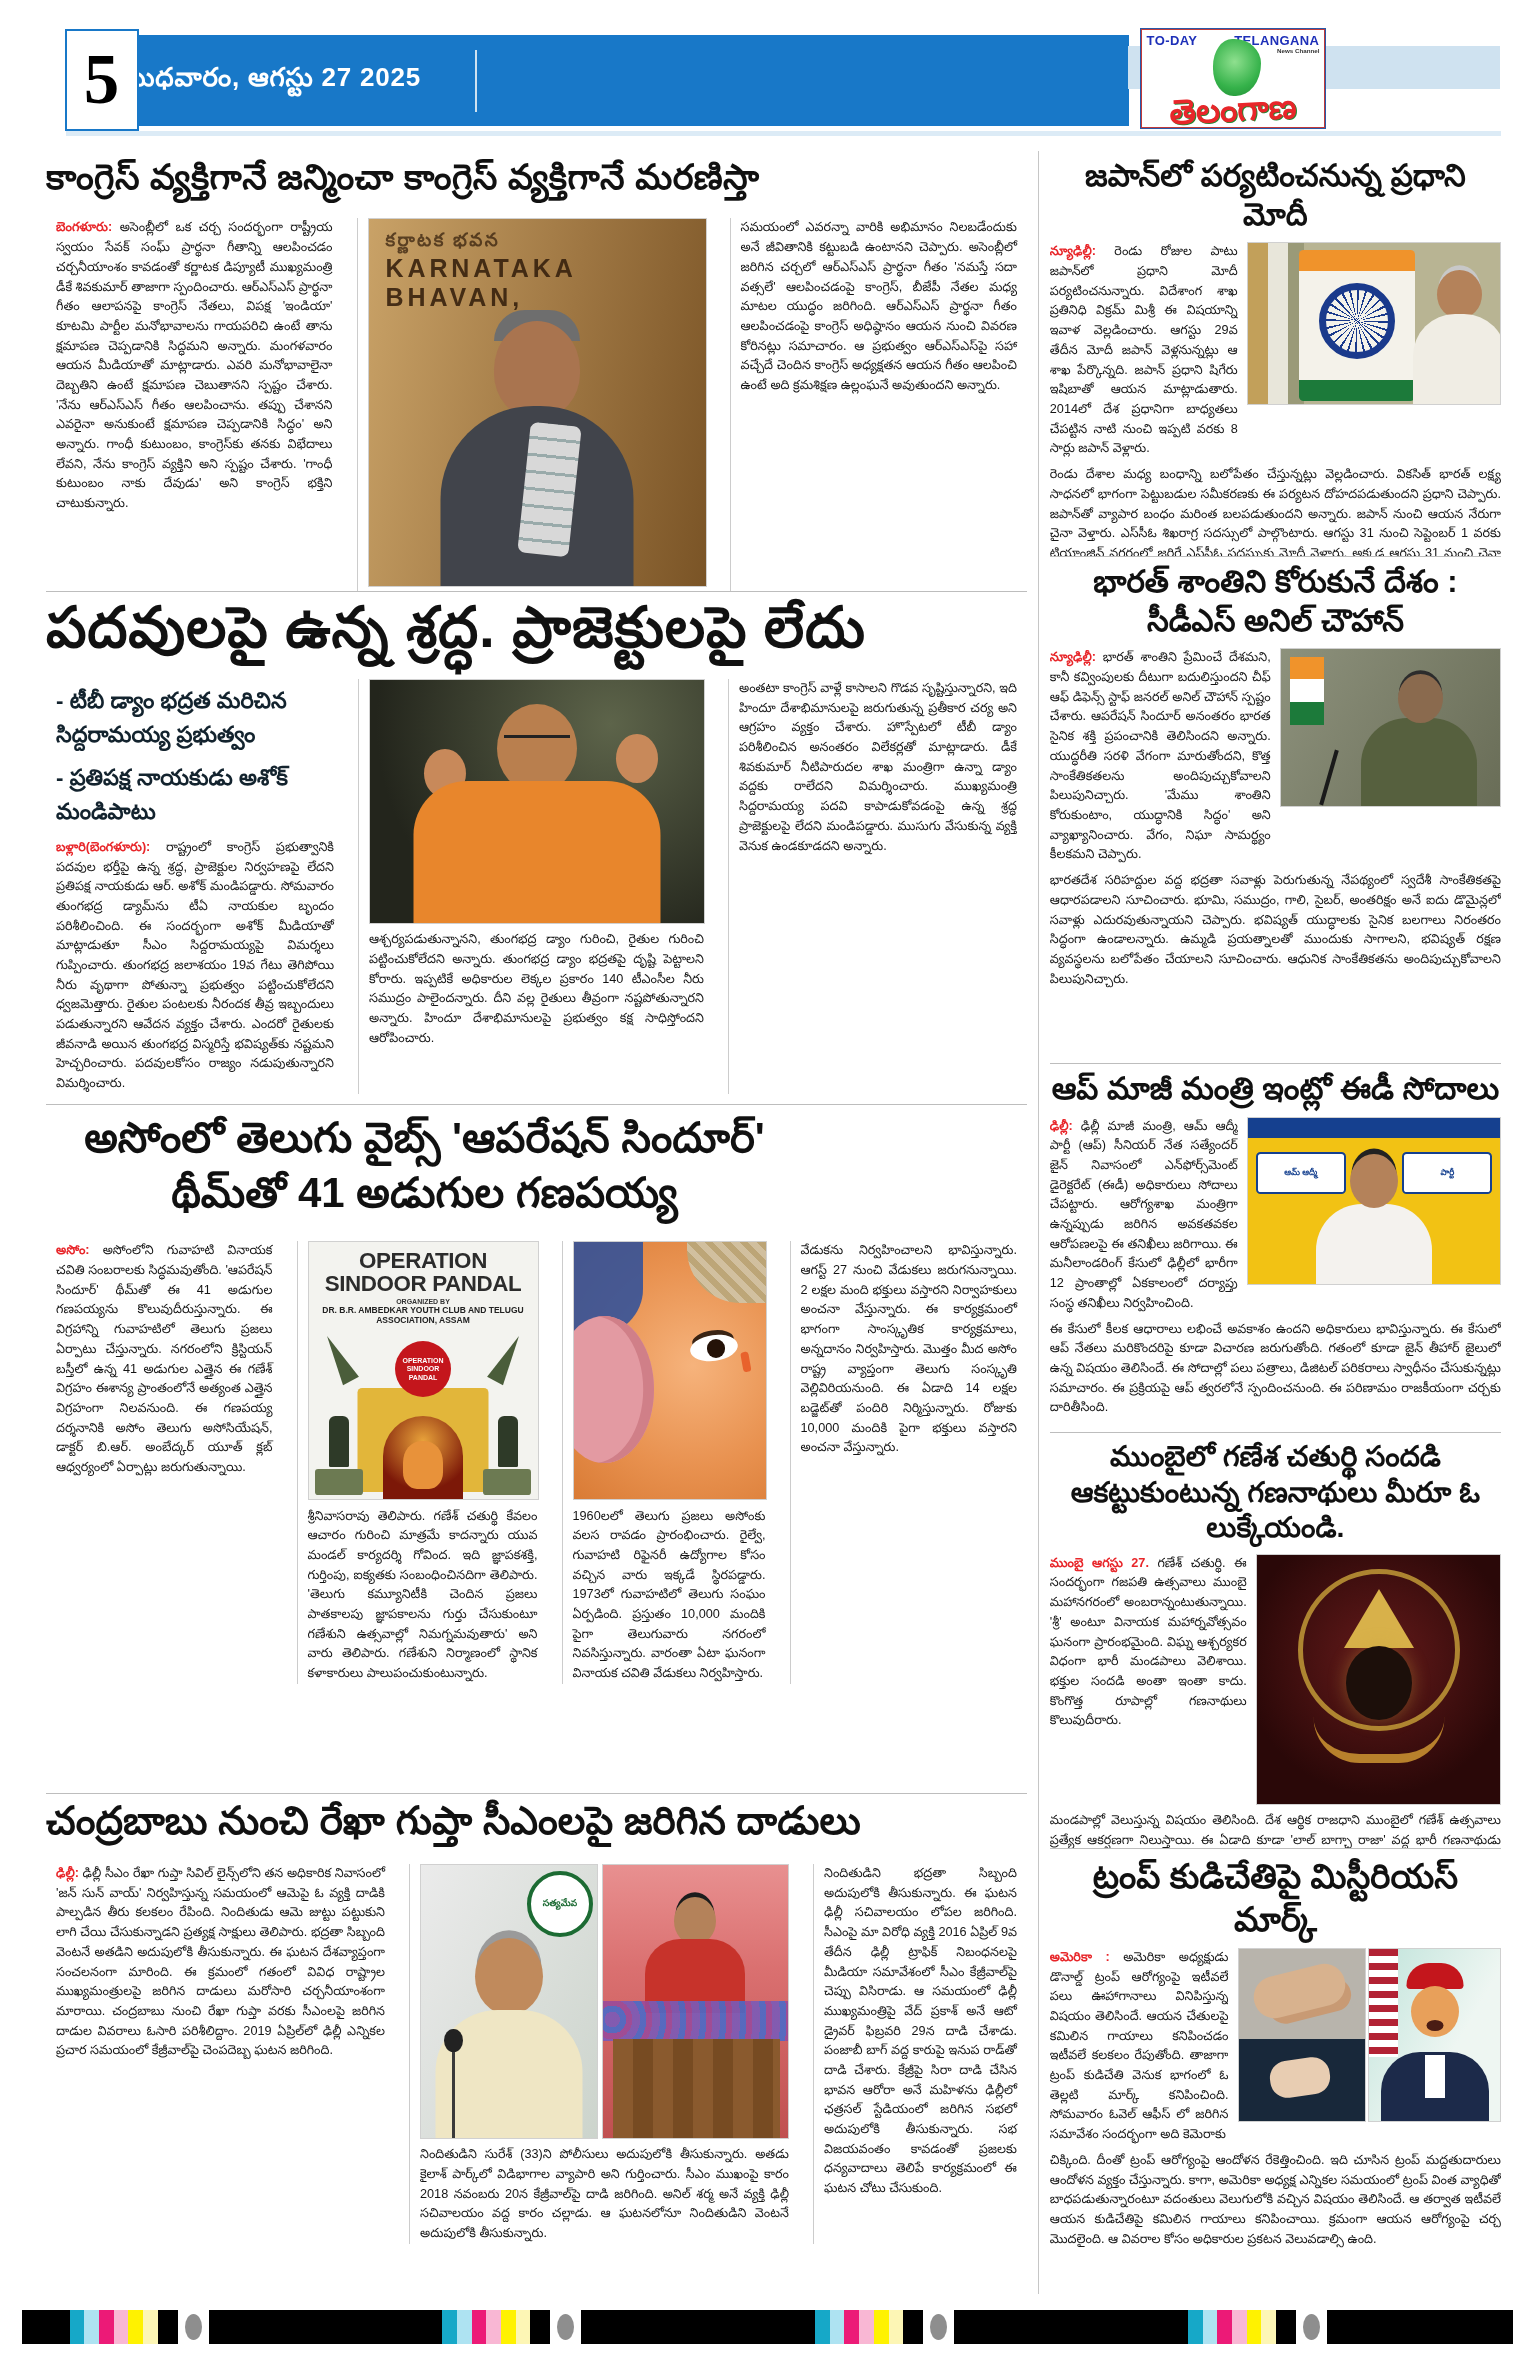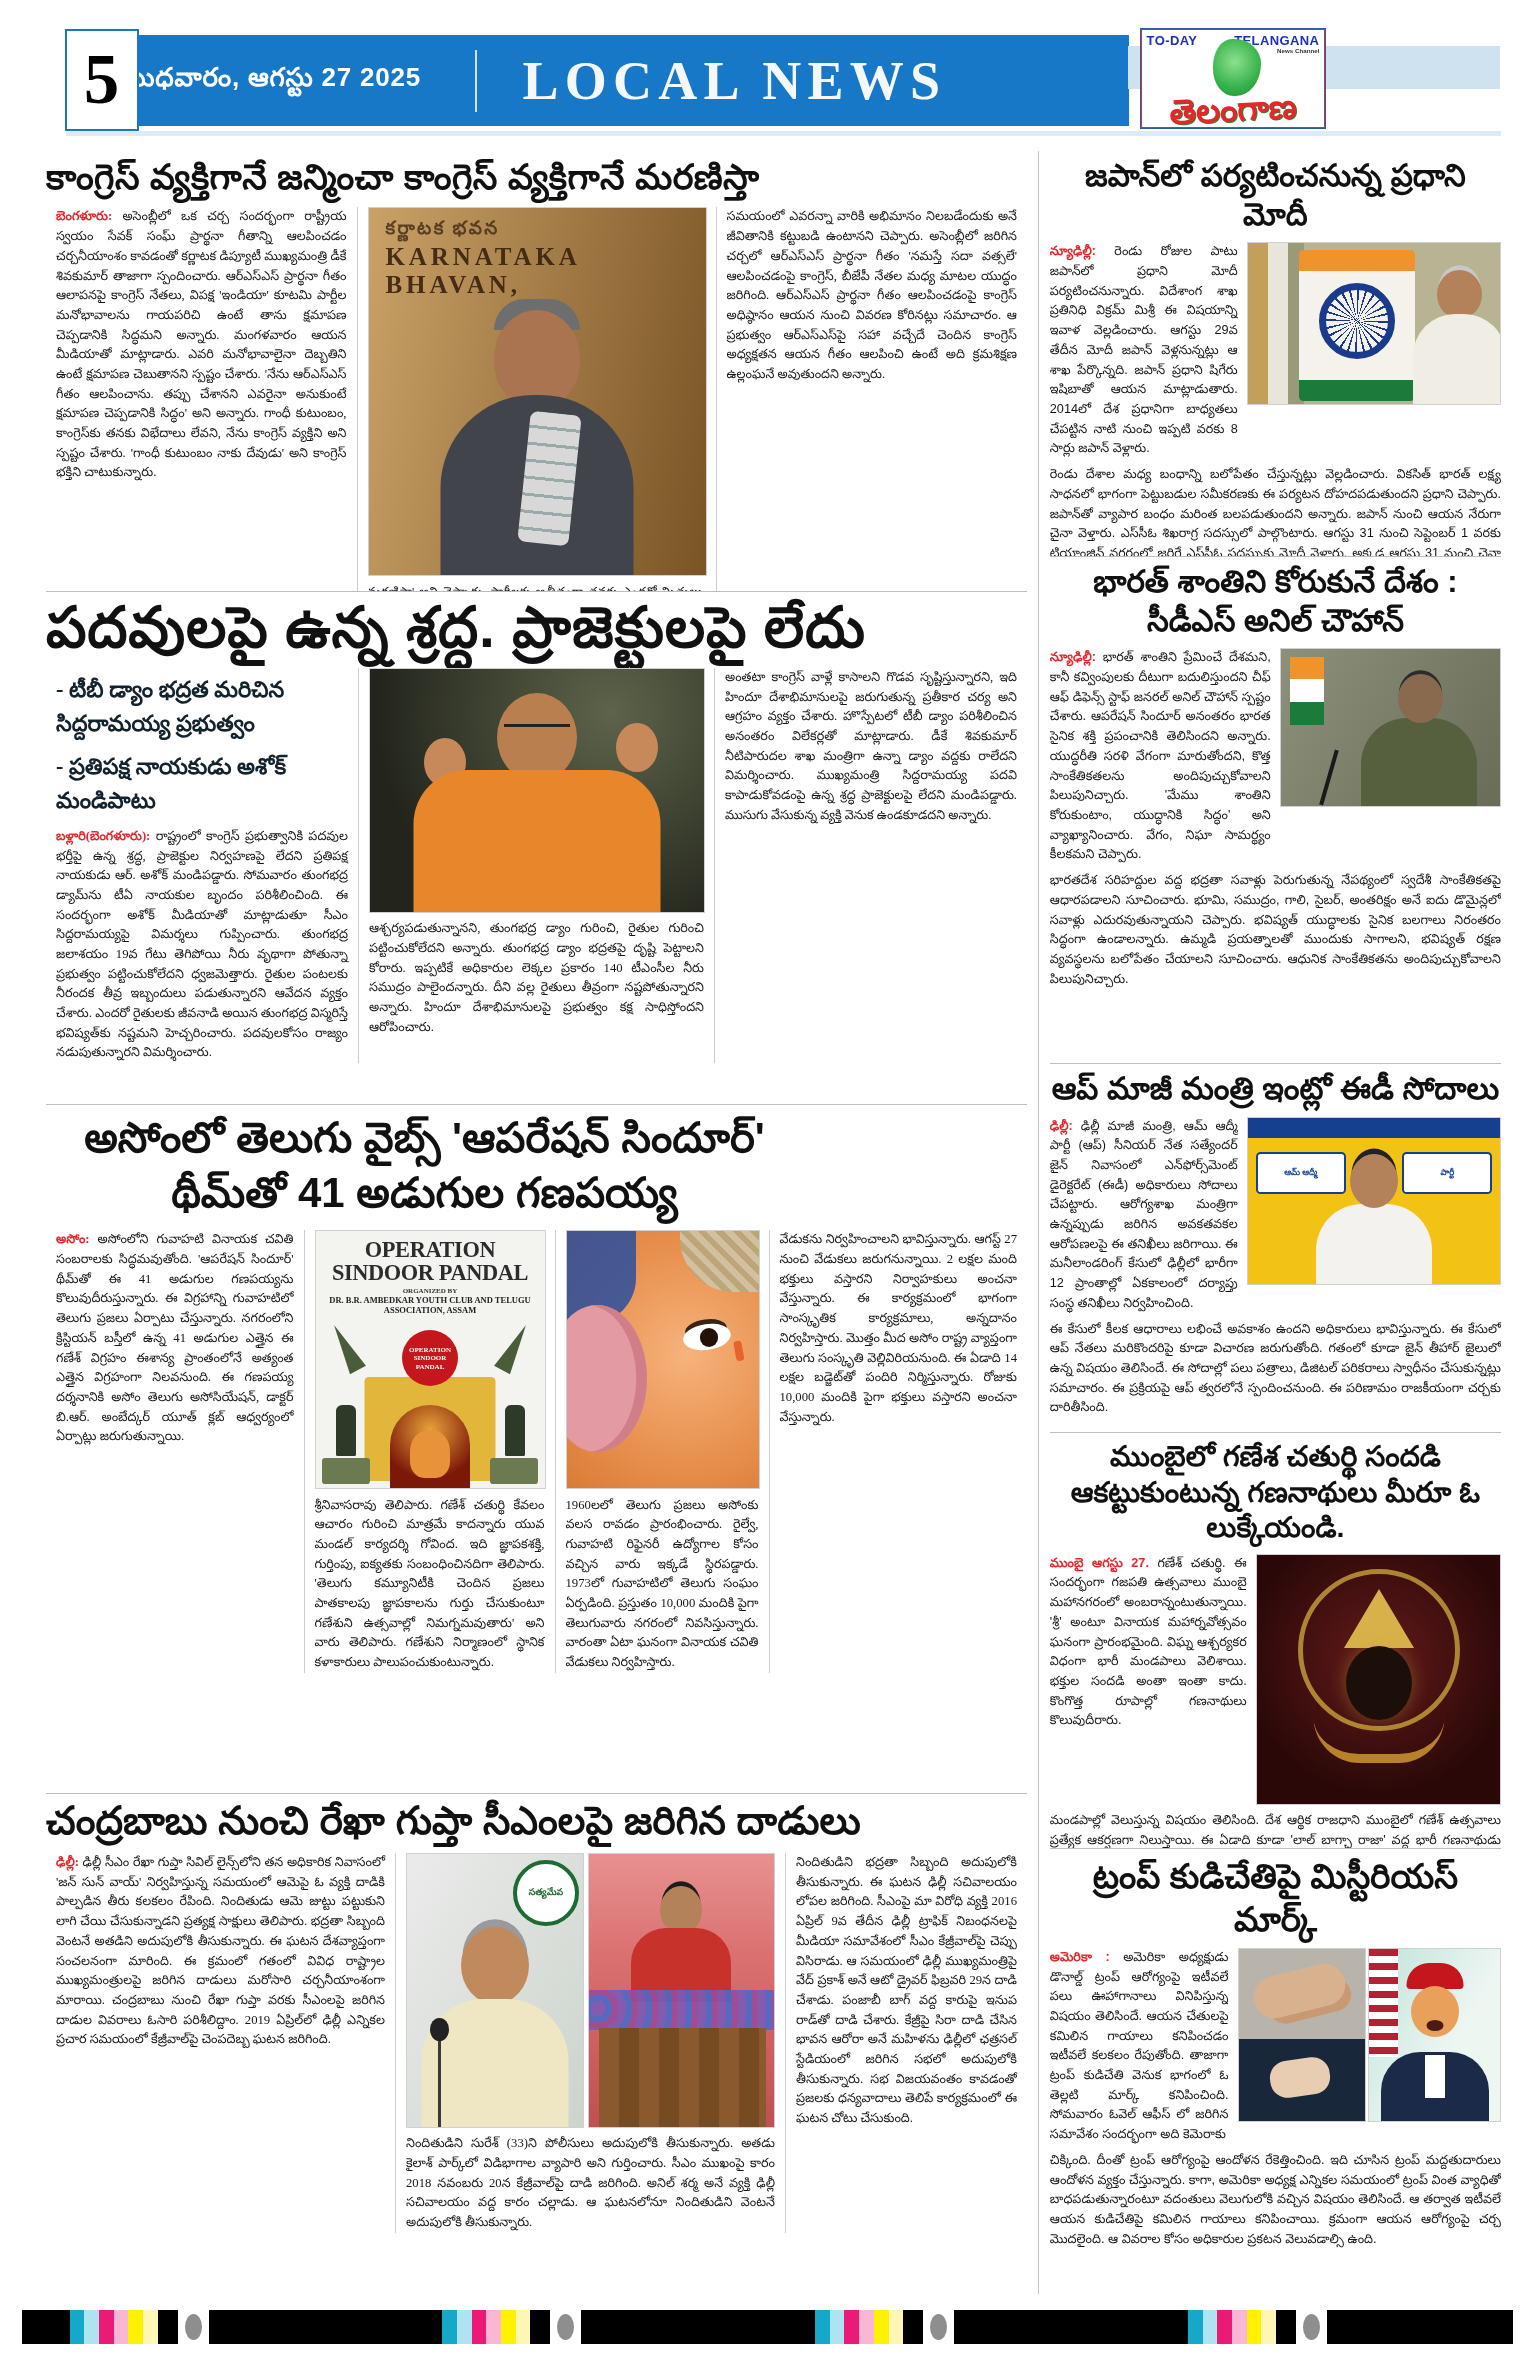--- a/index.html
+++ b/index.html
@@ -21,21 +21,21 @@
   .logo-script { position:absolute; left:6.2px; bottom:1.5px; width:170px; text-align:center; color:#e8262a; font-weight:900; font-size:34px; line-height:1; transform:rotate(-3deg); text-shadow:0.8px 0.8px 0 #1e8a33; }
   .header-underline { position:absolute; left:66px; top:131px; width:1435px; height:5.4px; background:#dcebf6; }
 
   
   .left-col { position:absolute; left:46px; top:151px; width:981px; }
   .right-col { position:absolute; left:1038px; top:151px; width:463px; border-left:0.8px solid #c6c6c6; padding-left:10.8px; }
   .article { overflow:hidden; border-bottom:0.8px solid #bdbdbd; padding-top:6.2px; }
   .article:last-child { border-bottom:none; }
   .body-text { font-size:12.7px; line-height:1.55; text-align:justify; color:#151515; }
   .dateline { color:#e8262a; font-weight:700; }
-  .cols { display:flex; gap:0; margin-top:10px;font-family:Liberation Serif, serif; }
+  .cols { display:flex; gap:14px; margin-top:21px; }
   .col { flex:1; padding:0 10px; overflow:hidden; }
   .col + .col { border-left:0.8px solid #cccccc; }
   .photo { position:relative; overflow:hidden; border:0.8px solid #d0d0d0; }
 
   
   .h-a1 { font-size:35px; font-weight:800; letter-spacing:0.4px; line-height:1.15; }
   .h-a2 { font-size:57px; font-weight:900; line-height:1.05; letter-spacing:0.8px; }
   .h-a3 { font-size:42px; font-weight:800; line-height:1.3; padding-right:224px; text-align:center; }
   .h-a4 { font-size:39px; font-weight:800; line-height:1.1; }
   .h-rc { font-size:31px; font-weight:800; text-align:center; line-height:1.25; }
@@ -156,21 +156,20 @@
 <body>
 
 <div class="page">
 
   <div class="masthead">
     <div class="pageno-box">
       <span>5</span>
     </div>
     <div class="mast-date">బుధవారం, ఆగస్టు 27  2025</div>
     <div class="mast-divider"></div>
-    <div class="mast-title">LOCAL NEWS</div>
   </div>
   <div class="mast-lightstrip"></div>
   <div class="logo-box">
     <div class="logo-row">
       <span>TO-DAY</span>
       <span>TELANGANA</span>
     </div>
     <div class="logo-sub">News Channel</div>
     <div class="logo-map"></div>
     <div class="logo-script">తెలంగాణ</div>

